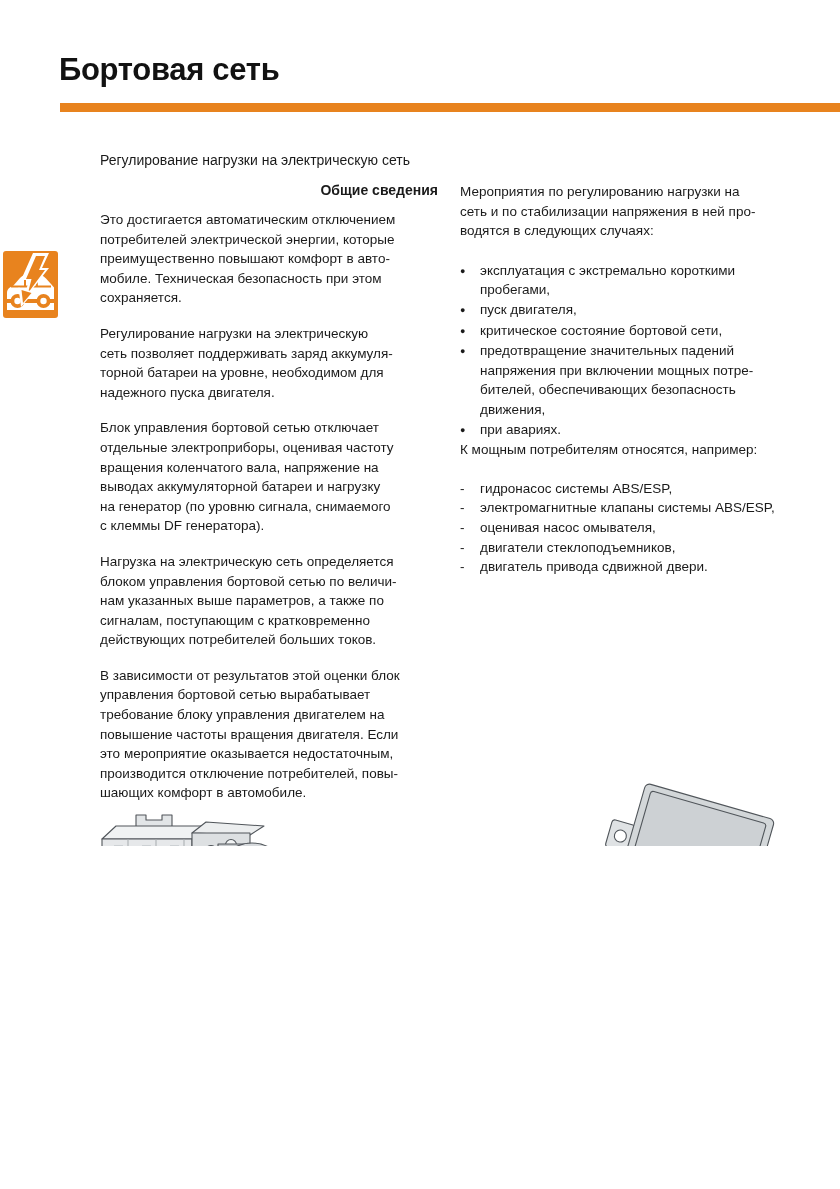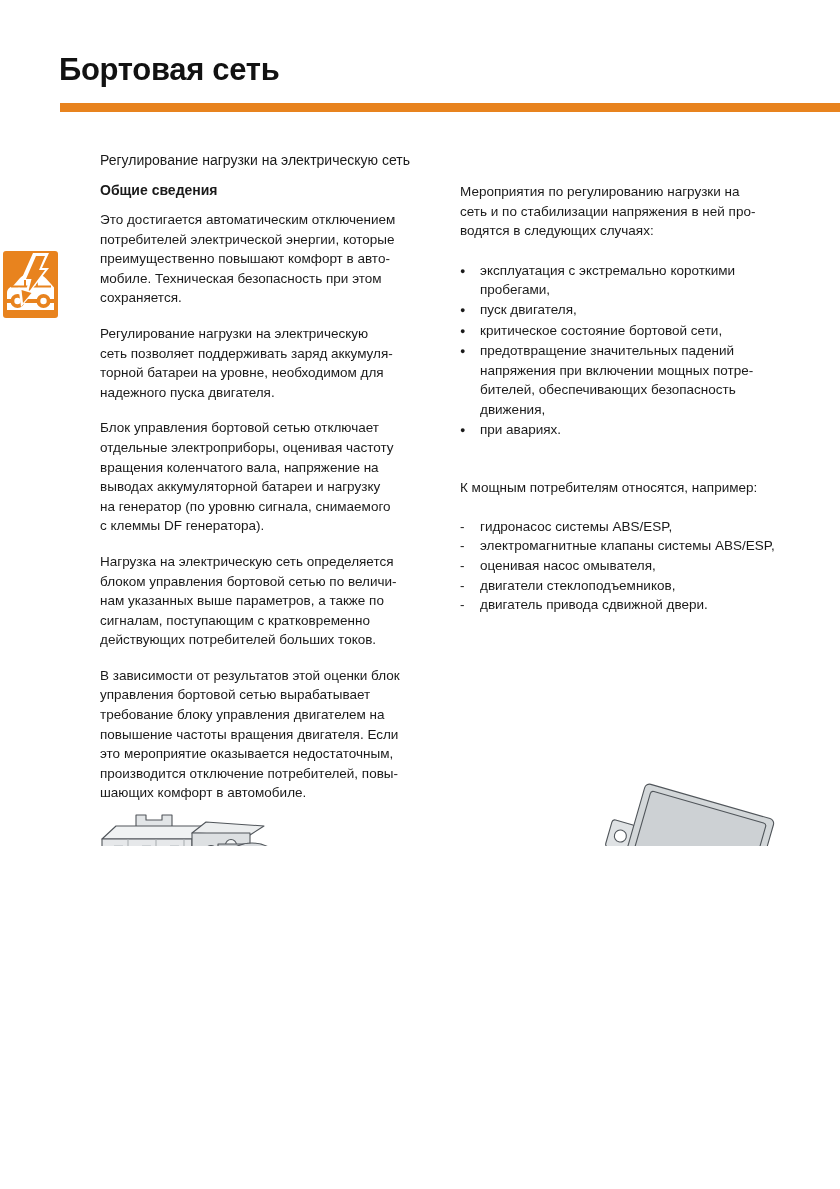--- a/index.html
+++ b/index.html
@@ -16,30 +16,30 @@
     position:absolute; left:60px; top:103px; width:780px; height:9px;
   }
   .tab-icon { position:absolute; left:3px; top:251px; width:55px; height:67px; }
   .section-heading {
     position:absolute; left:100px; top:152px;
     font-size:14px; font-weight:400;
   }
   .col { position:absolute; top:182px; width:338px; }
   .col-left  { left:100px; }
   .col-right { left:460px; }
-  .col-heading { font-size:14px; font-weight:700; margin-bottom:12px; }
+  .col-heading { font-size:14px; font-weight:700; margin-bottom:12px;text-align:right; }
   .body-text { font-size:13.5px; line-height:19.6px; white-space:pre-line; }
   p.body-text { margin:0 0 16px 0; }
   .bullet-list { margin-top:20px; }
   .bullet-item, .dash-item { display:flex; align-items:flex-start; }
   .bullet-marker {
     flex:none; width:20px; font-size:9px; line-height:19.6px; padding-top:1px;
   }
   .dash-marker { flex:none; width:20px; font-size:13.5px; line-height:19.6px; }
-  .consumers-intro { margin-top:38px; }
+  .consumers-intro { }
   .dash-list { margin-top:19px; }
   .figure { position:absolute; left:80px; top:775px; width:720px; height:380px; }
   .figure-caption {
     position:absolute; left:598px; top:1110px; width:180px; text-align:right;
     font-size:13.5px; letter-spacing:0.6px; color:#222;margin-top:45px;
   }
   .page-number { position:absolute; left:38px; top:1131px; font-size:15px; color:#222; }
 </style>
 </head>
 <body>

